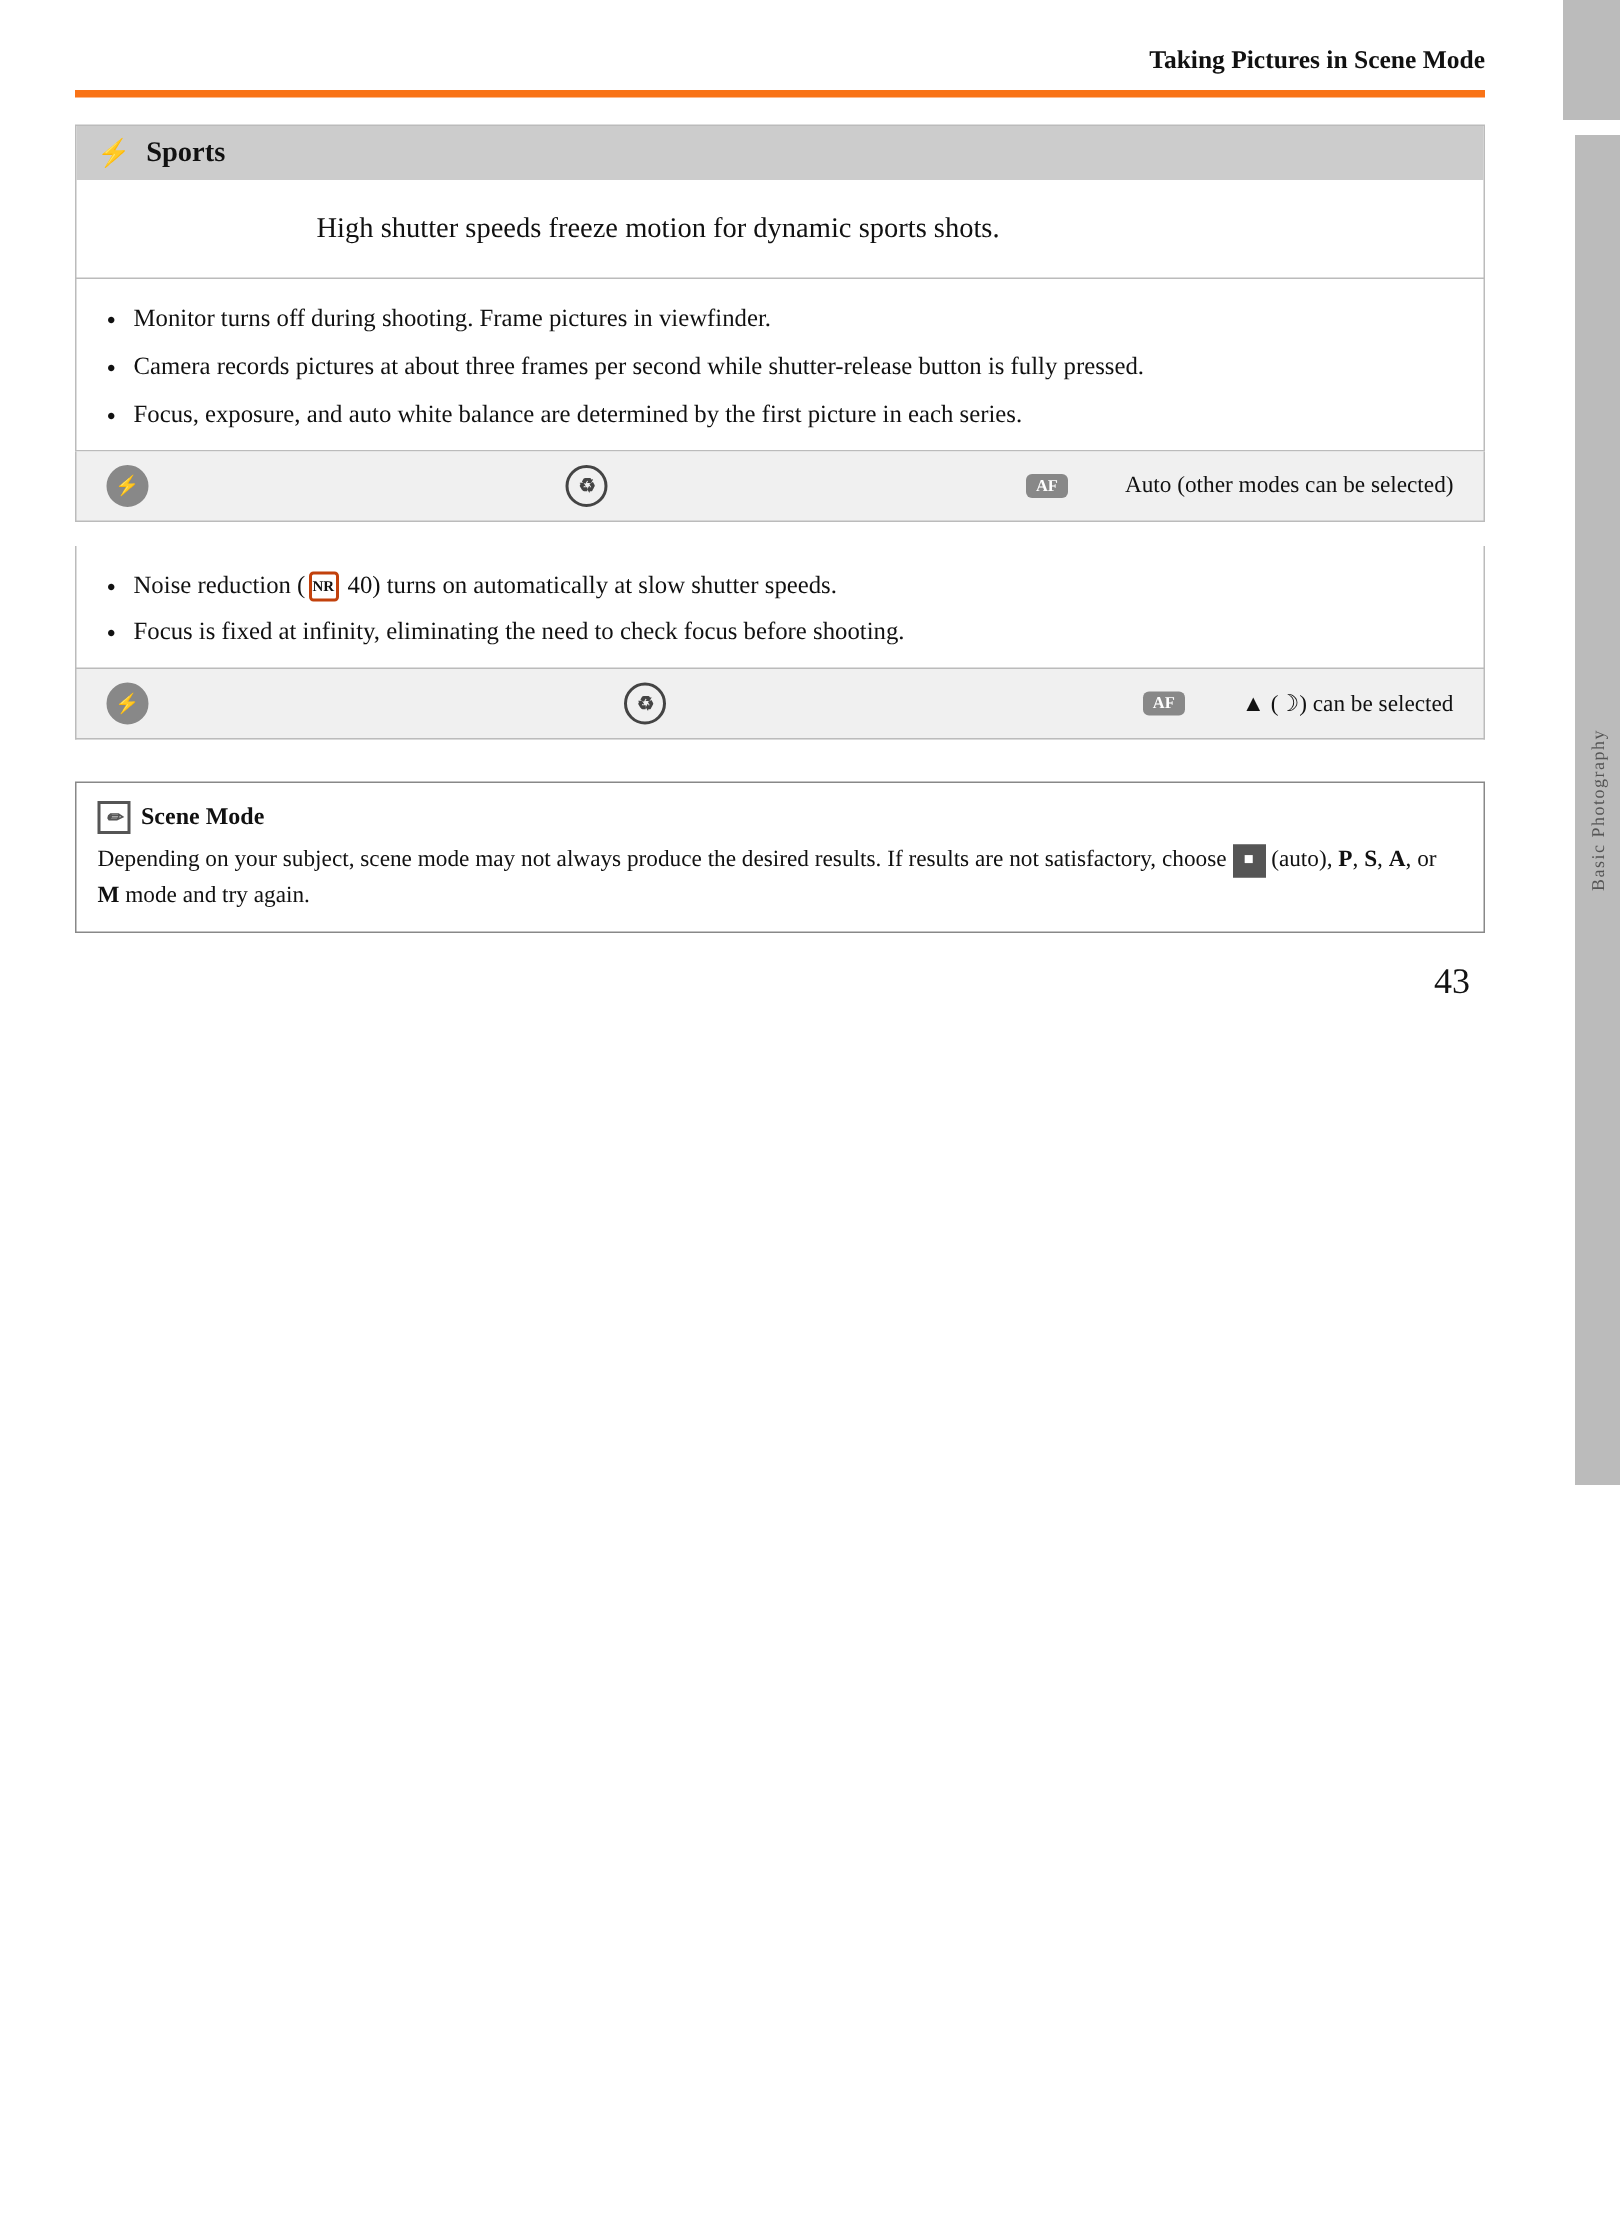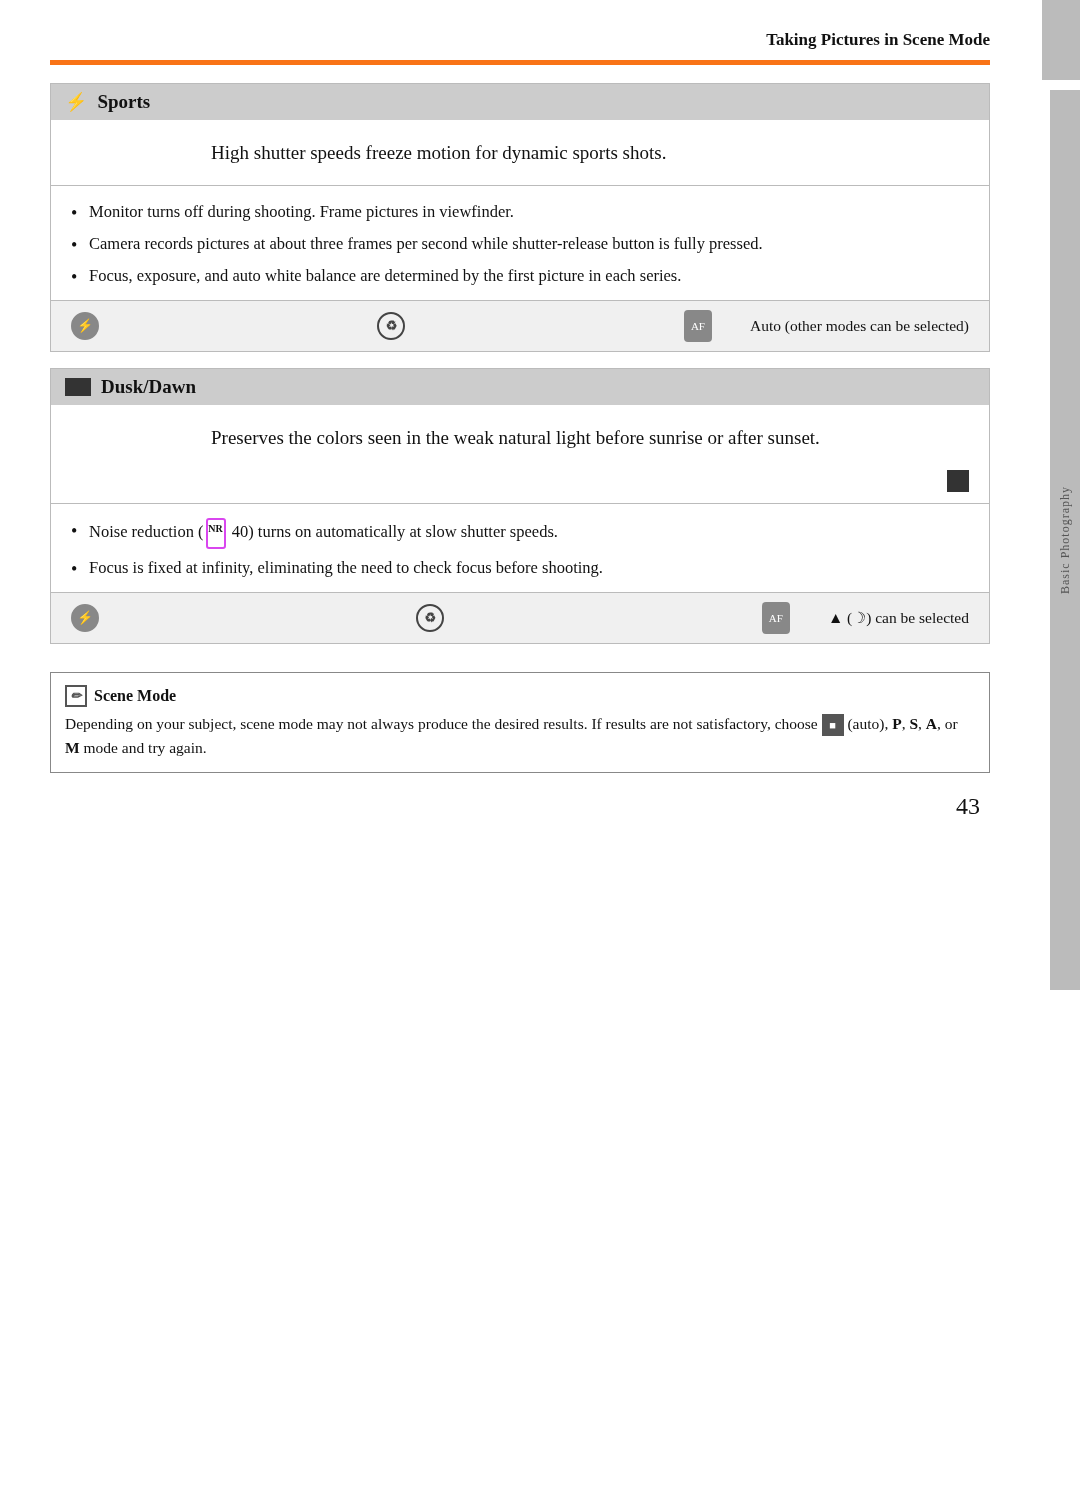--- a/index.html
+++ b/index.html
@@ -131,26 +131,26 @@
       font-weight: bold;
       color: #444;
     }
     .icon-circle.filled {
       background: #888;
       border-color: #888;
       color: #fff;
     }
     .icon-af {
       width: 28px;
-      height: 32px;
+      height: 16px;
       border-radius: 4px;
       background: #888;
       color: #fff;
       font-size: 11px;
-      font-weight: normal;
+      font-weight: bold;
       display: inline-flex;
       align-items: center;
       justify-content: center;
     }
     .settings-row .af-label {
       margin-left: 8px;
       font-size: 15.5px;
     }
     .settings-row .flash-spacer {
       flex: 1;
@@ -204,22 +204,22 @@
       text-align: right;
       font-size: 24px;
       margin-top: 20px;
       padding-right: 10px;
     }
 
     
     .nr-icon {
       display: inline-block;
       width: 20px;
-      height: 31px;
-      border: 2px solid #d946ef;
+      height: 20px;
+      border: 2px solid #c2410c;
       border-radius: 3px;
       font-size: 10px;
       text-align: center;
       line-height: 18px;
       vertical-align: middle;
       margin: 0 2px;
       font-weight: bold;
     }
 
     .sports-icon {
@@ -263,32 +263,20 @@
     <span class="icon-circle filled">⚡</span>
     <span class="flash-spacer"></span>
     <span class="icon-circle">♻</span>
     <span class="flash-spacer"></span>
     <span class="icon-af">AF</span>
     <span class="af-label">Auto (other modes can be selected)</span>
   </div>
 
   <div style="height:16px;"></div>
 
-  <div class="section-block">
-    <div class="section-title-row">
-      <span style="display:inline-block;width:26px;height:18px;background:#333;vertical-align:middle;"></span>
-      <span class="title-text">Dusk/Dawn</span>
-    </div>
-    <div class="section-desc">
-      <span>Preserves the colors seen in the weak natural light before sunrise or after sunset.</span>
-    </div>
-    <div style="text-align:right; padding-right:20px; padding-bottom:6px;">
-      <span style="display:inline-block;width:22px;height:22px;background:#333;"></span>
-    </div>
-  </div>
 
   <div class="section-bullets">
     <ul>
       <li>Noise reduction (<span class="nr-icon">NR</span> 40) turns on automatically at slow shutter speeds.</li>
       <li>Focus is fixed at infinity, eliminating the need to check focus before shooting.</li>
     </ul>
   </div>
 
   <div class="settings-row">
     <span class="icon-circle filled">⚡</span>

